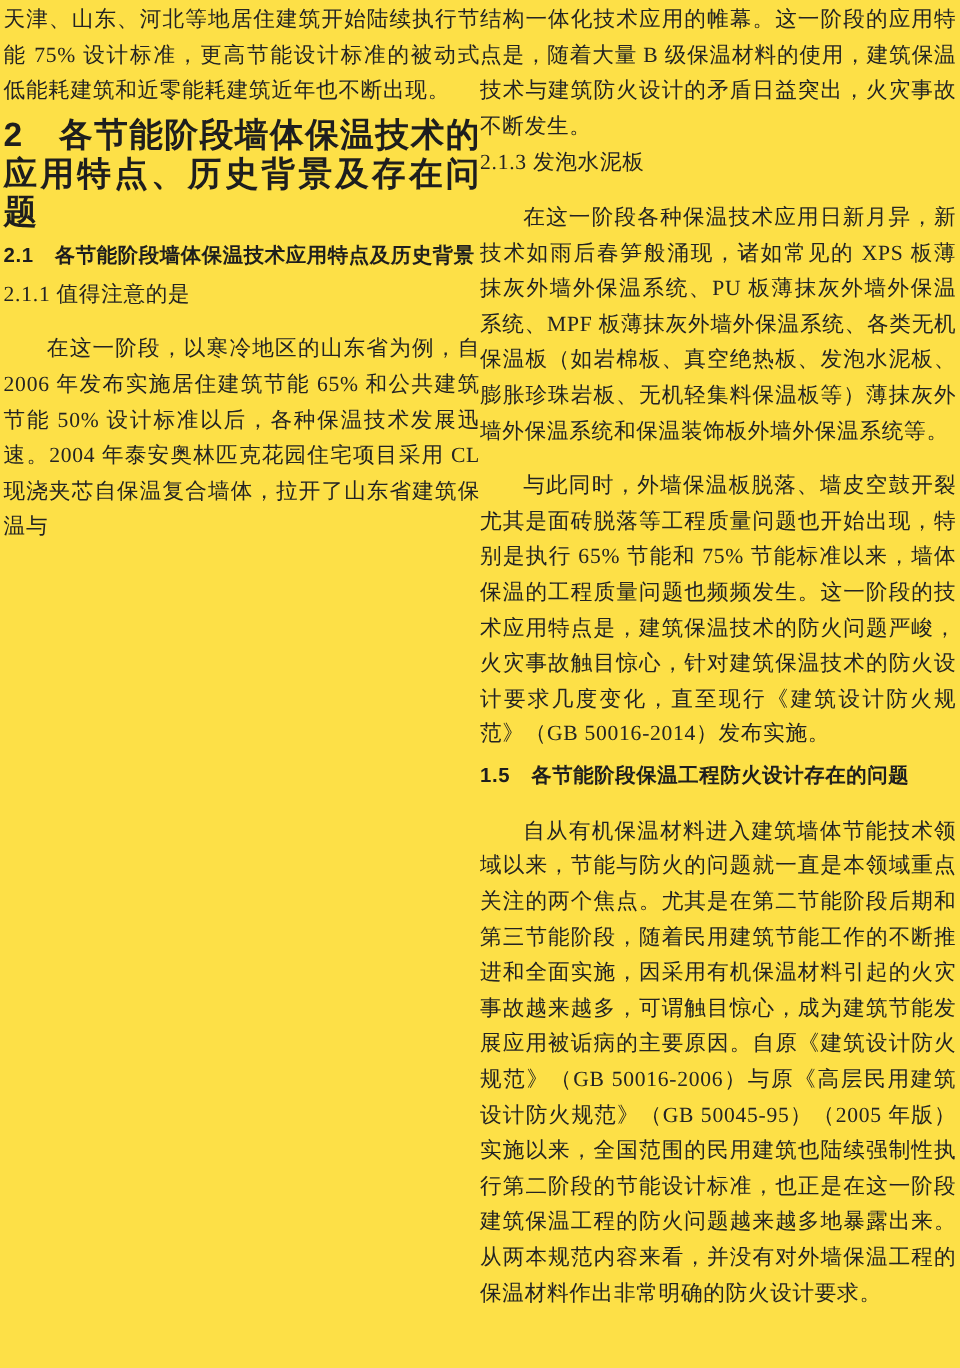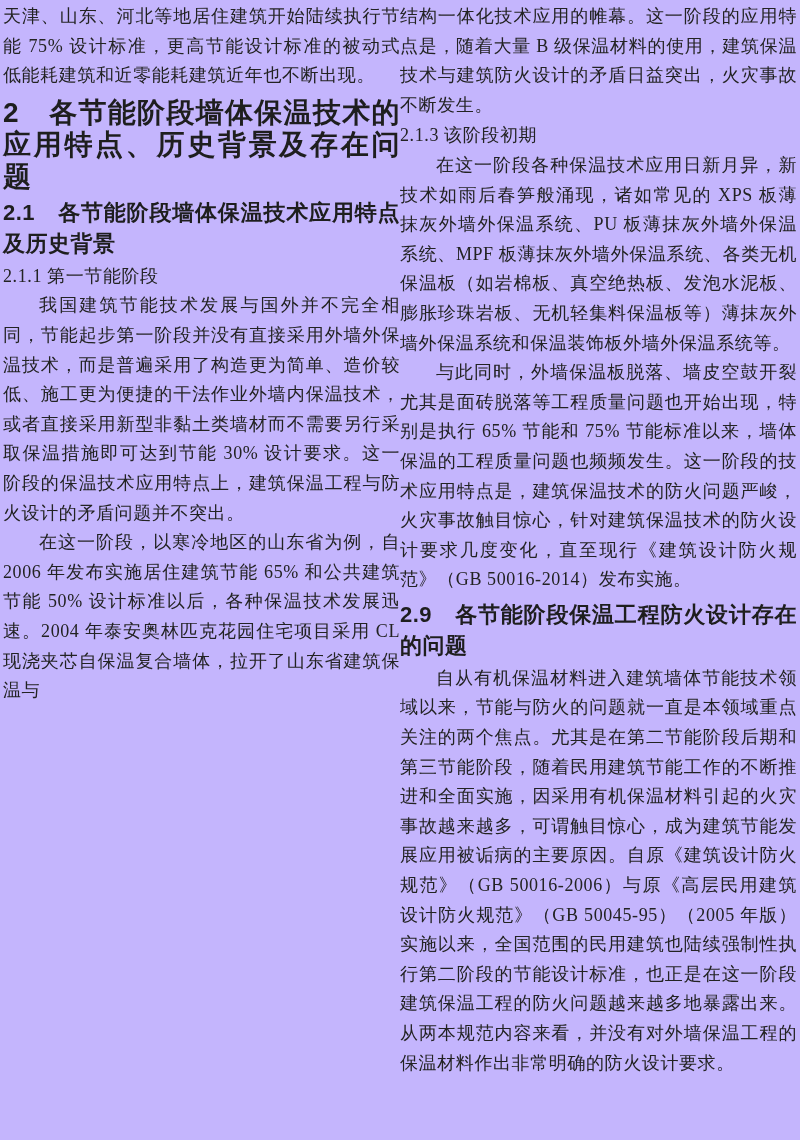--- a/index.html
+++ b/index.html
@@ -13,52 +13,53 @@
     color: #232323;
     font-family: "Liberation Serif", serif;
     overflow: hidden;
   }
   .page {
     box-sizing: border-box;
     width: 800px;
     height: 1140px;
     padding: 2px 3px 0 3px;
     display: flex;
-    background: #c4b5fd;
+    background: #fde047;
   }
   .col {
     flex: 1 1 0;
     min-width: 0;
   }
   p.body {
     margin: 0;
     font-size: 18px;
     line-height: 29.6px;
     letter-spacing: 0.6px;
     text-align: justify;
     text-justify: inter-ideograph;
     word-break: break-all;
   }
   p.indent {
     text-indent: 2em;
+    margin-top: 16px;
   }
   .h-sec1 {
     margin: 6px 0 3px 0;
     font-size: 28px;
     line-height: 32px;
     font-weight: 600;
     font-family: "Liberation Sans", sans-serif;
     letter-spacing: 0.5px;
     text-align: justify;
     word-break: break-all;
     color: #1e1e1e;
   }
   .h-sec2 {
     margin: 4px 0 3px 0;
-    font-size: 22px;
+    font-size: 17px;
     line-height: 31px;
     font-weight: 600;
     font-family: "Liberation Sans", sans-serif;
     letter-spacing: 0.5px;
     text-align: justify;
     word-break: break-all;
     color: #1e1e1e;
   }
   .h-sec3 {
     margin: 1px 0 0 0;
@@ -80,38 +81,37 @@
 
 <div class="page">
 
   <div class="col">
     <p class="body">天津、山东、河北等地居住建筑开始陆续执行节能 75% 设计标准，更高节能设计标准的被动式低能耗建筑和近零能耗建筑近年也不断出现。</p>
 
     <div class="h-sec1">2　各节能阶段墙体保温技术的应用特点、历史背景及存在问题</div>
 
     <div class="h-sec2">2.1　各节能阶段墙体保温技术应用特点及历史背景</div>
 
-    <div class="h-sec3">2.1.1 第一节能阶段</div>
+    <div class="h-sec3">2.1.1 值得注意的是</div>
 
-    <p class="body indent">我国建筑节能技术发展与国外并不完全相同，节能起步第一阶段并没有直接采用外墙外保温技术，而是普遍采用了构造更为简单、造价较低、施工更为便捷的干法作业外墙内保温技术，或者直接采用新型非黏土类墙材而不需要另行采取保温措施即可达到节能 30% 设计要求。这一阶段的保温技术应用特点上，建筑保温工程与防火设计的矛盾问题并不突出。</p>
 
 
 
 
     <p class="body indent">在这一阶段，以寒冷地区的山东省为例，自 2006 年发布实施居住建筑节能 65% 和公共建筑节能 50% 设计标准以后，各种保温技术发展迅速。2004 年泰安奥林匹克花园住宅项目采用 CL 现浇夹芯自保温复合墙体，拉开了山东省建筑保温与</p>
   </div>
 
   <div class="col">
     <p class="body">结构一体化技术应用的帷幕。这一阶段的应用特点是，随着大量 B 级保温材料的使用，建筑保温技术与建筑防火设计的矛盾日益突出，火灾事故不断发生。</p>
 
-    <div class="h-sec3">2.1.3 该阶段初期</div>
+    <div class="h-sec3">2.1.3 发泡水泥板</div>
 
     <p class="body indent">在这一阶段各种保温技术应用日新月异，新技术如雨后春笋般涌现，诸如常见的 XPS 板薄抹灰外墙外保温系统、PU 板薄抹灰外墙外保温系统、MPF 板薄抹灰外墙外保温系统、各类无机保温板（如岩棉板、真空绝热板、发泡水泥板、膨胀珍珠岩板、无机轻集料保温板等）薄抹灰外墙外保温系统和保温装饰板外墙外保温系统等。</p>
 
     <p class="body indent">与此同时，外墙保温板脱落、墙皮空鼓开裂尤其是面砖脱落等工程质量问题也开始出现，特别是执行 65% 节能和 75% 节能标准以来，墙体保温的工程质量问题也频频发生。这一阶段的技术应用特点是，建筑保温技术的防火问题严峻，火灾事故触目惊心，针对建筑保温技术的防火设计要求几度变化，直至现行《建筑设计防火规范》（GB 50016-2014）发布实施。</p>
 
-    <div class="h-sec2">2.9　各节能阶段保温工程防火设计存在的问题</div>
+    <div class="h-sec2">1.5　各节能阶段保温工程防火设计存在的问题</div>
 
     <p class="body indent">自从有机保温材料进入建筑墙体节能技术领域以来，节能与防火的问题就一直是本领域重点关注的两个焦点。尤其是在第二节能阶段后期和第三节能阶段，随着民用建筑节能工作的不断推进和全面实施，因采用有机保温材料引起的火灾事故越来越多，可谓触目惊心，成为建筑节能发展应用被诟病的主要原因。自原《建筑设计防火规范》（GB 50016-2006）与原《高层民用建筑设计防火规范》（GB 50045-95）（2005 年版）实施以来，全国范围的民用建筑也陆续强制性执行第二阶段的节能设计标准，也正是在这一阶段建筑保温工程的防火问题越来越多地暴露出来。从两本规范内容来看，并没有对外墙保温工程的保温材料作出非常明确的防火设计要求。</p>
 
   </div>
 
 </div>
 
 </body></html>

